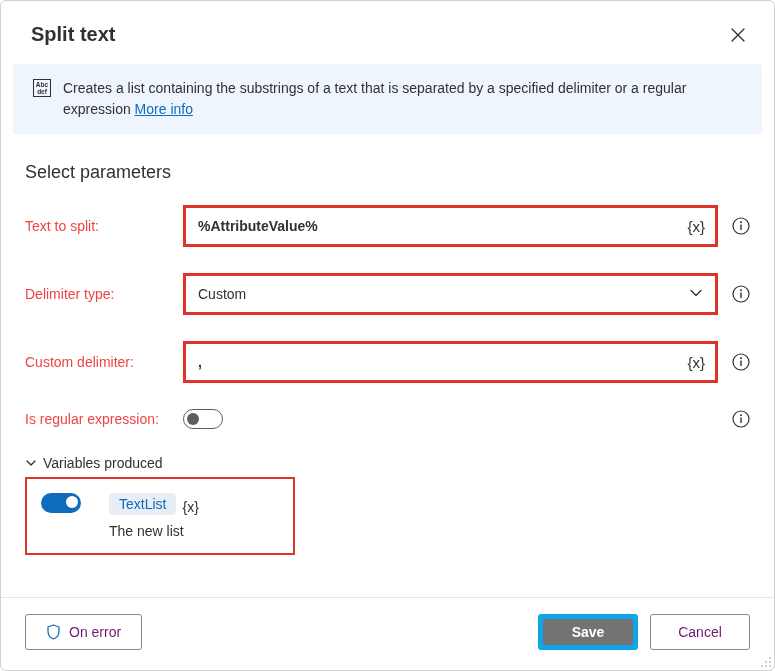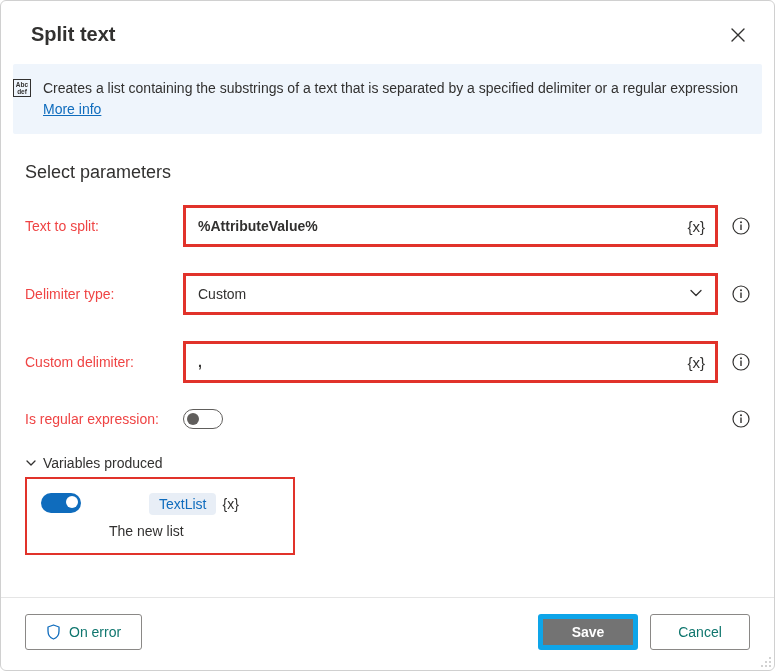--- a/index.html
+++ b/index.html
@@ -37,21 +37,21 @@
     cursor: pointer;
     color: #323130;
     background: none; border: none; padding: 0;
   }
   .info-bar {
     margin: 0 12px;
     background: #eff5fc;
     display: flex;
     align-items: flex-start;
     gap: 12px;
-    padding: 14px 0;
+    padding: 14px 20px;
     border-radius: 2px;
   }
   .info-bar .abc-icon {
     width: 18px; height: 18px;
     border: 1.2px solid #323130;
     font-size: 6.5px;
     line-height: 7px;
     font-weight: 600;
     display: flex;
     flex-direction: column;
@@ -190,21 +190,21 @@
     padding: 14px 14px 14px 14px;
     width: 270px;
     display: flex;
     gap: 28px;
   }
   .var-output {
     display: flex;
     flex-direction: column;
     gap: 8px;
   }
-  .var-chip-row { display:flex; align-items:center; gap:6px;margin-left:40px; }
+  .var-chip-row { display:flex; align-items:flex-end; gap:6px; }
   .var-chip {
     background: #e8eef6;
     color: #0f6cbd;
     padding: 3px 10px;
     border-radius: 4px;
     font-size: 14px;
   }
   .var-desc { color: #323130; }
   .footer {
     border-top: 1px solid #e5e5e5;
@@ -220,21 +220,21 @@
     font-family: inherit;
     cursor: pointer;
     display: inline-flex;
     align-items: center;
     justify-content: center;
     gap: 8px;
   }
   .btn-outline {
     background: #fff;
     border: 1px solid #8a8886;
-    color: #0f766e;
+    color: #701a75;
   }
   .btn-primary {
     background: #737373;
     border: 5px solid #0ea5e9;
     color: #fff;
     font-weight: 700;
     min-width: 100px;
   }
   .footer .spacer { flex: 1; }
   .footer .btn + .btn { margin-left: 12px; }

